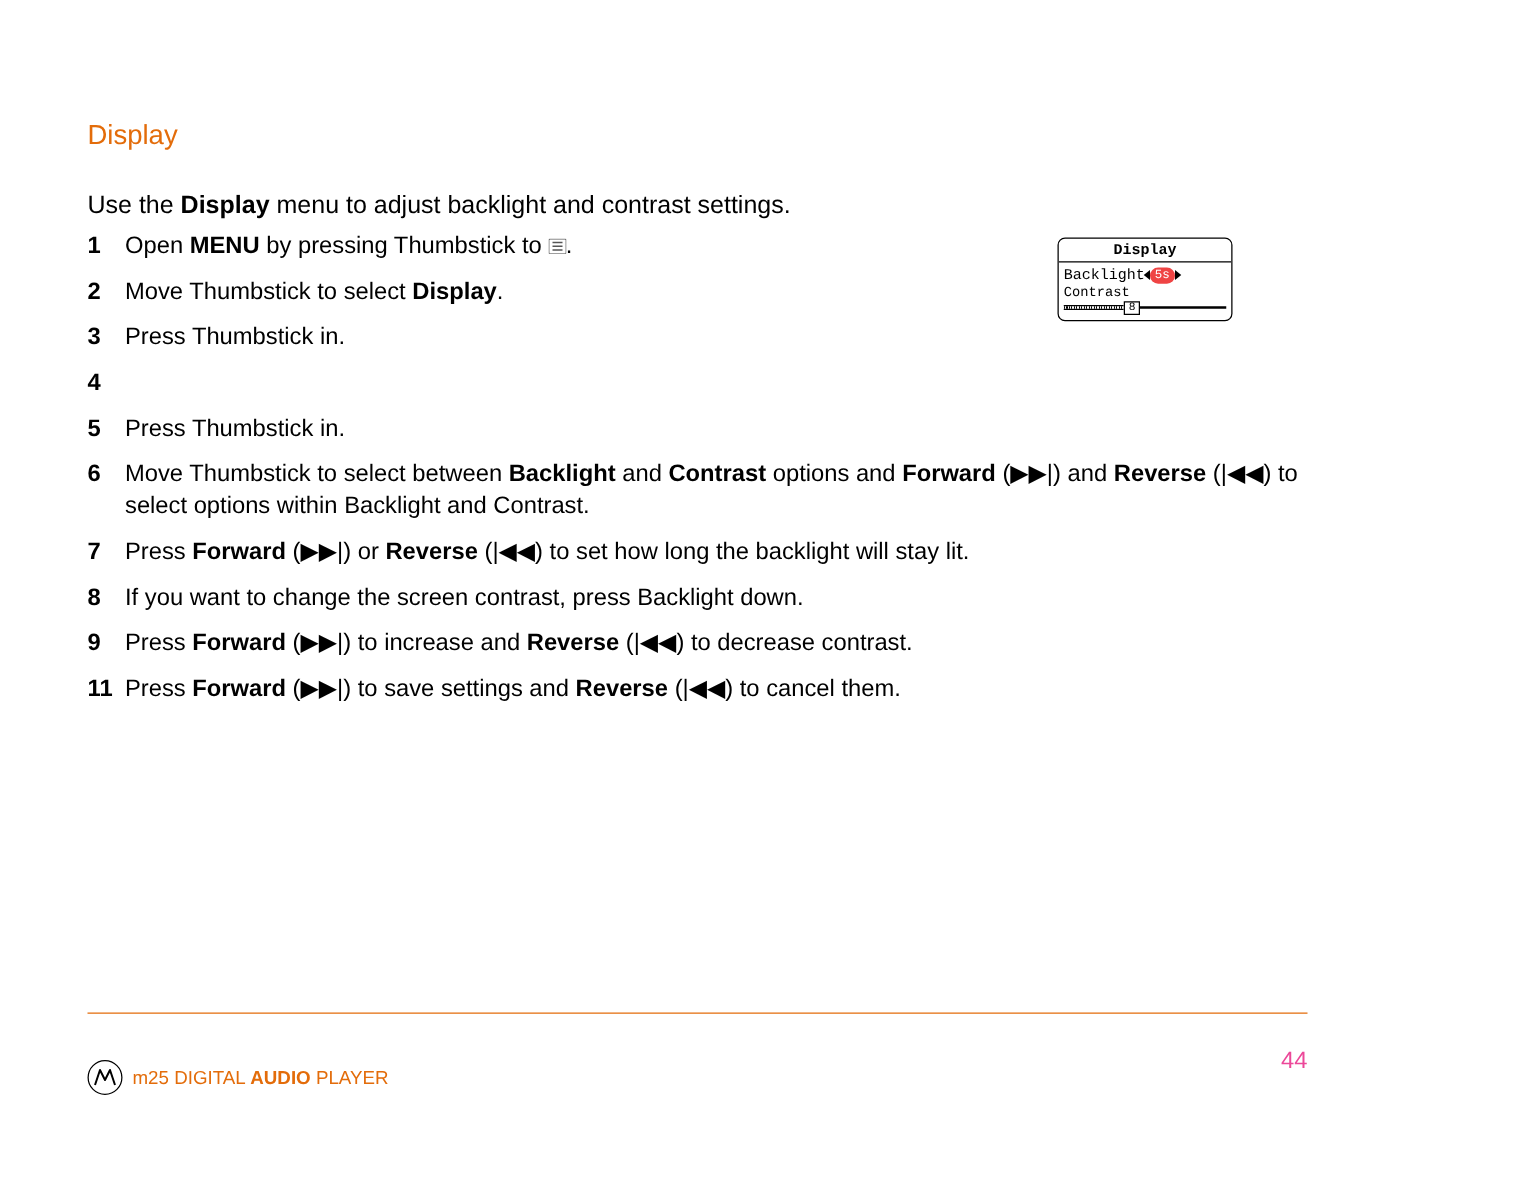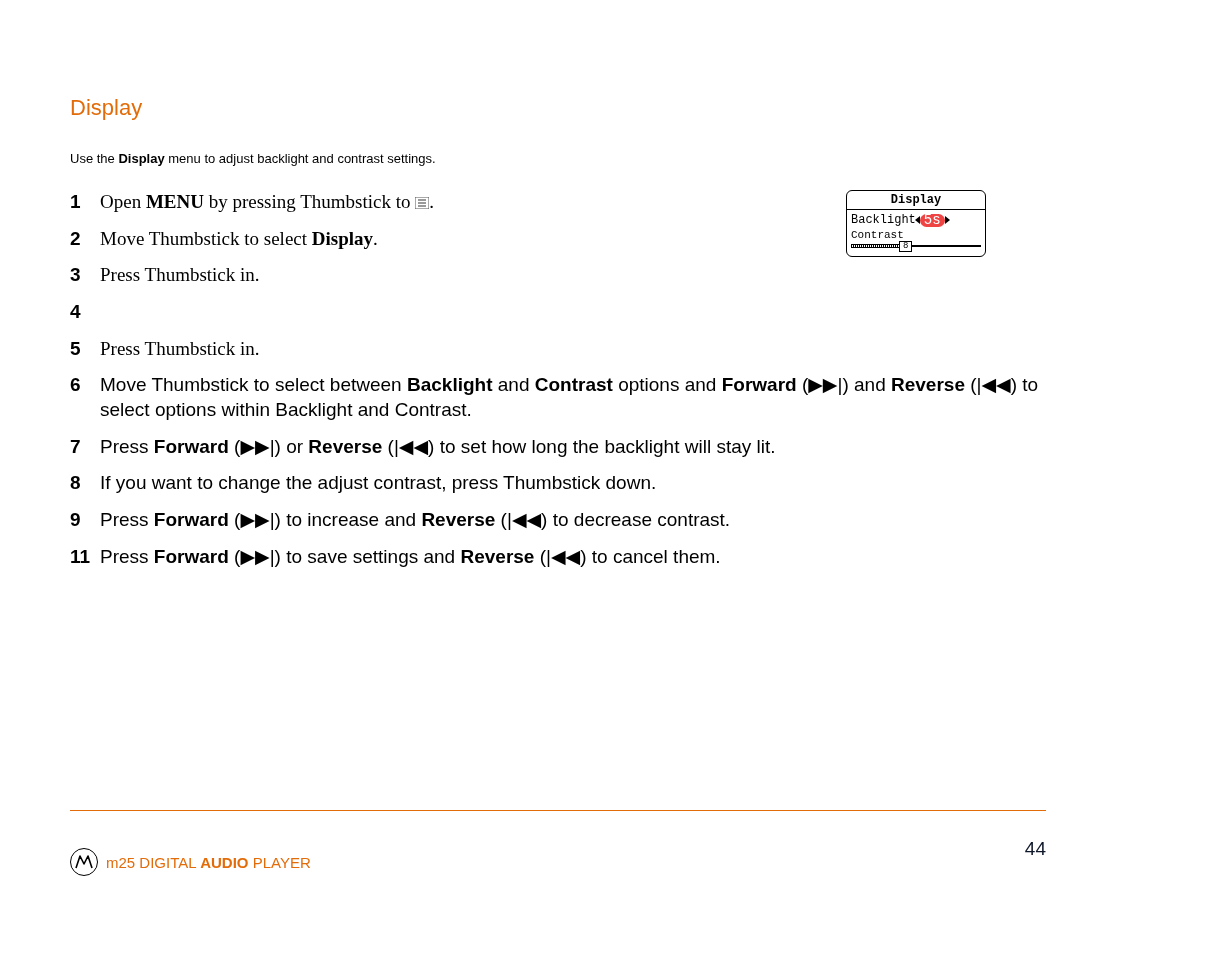--- a/index.html
+++ b/index.html
@@ -18,22 +18,22 @@
     height: 954px;
     padding: 95px 70px 0 70px;
   }
   .section-title {
     color: #e36c0a;
     font-size: 22px;
     font-weight: normal;
     margin: 0 0 30px 0;
   }
   .intro {
-    font-size: 13px;
-    margin: 0 0 22px 0;
+    font-size: 20px;
+    margin: 0 0 8px 0;
     line-height: 1.3;
   }
   .intro .bold { font-weight: bold; }
   ol.steps {
     list-style: none;
     margin: 0;
     padding: 0;
     max-width: 1090px;
   }
   ol.steps > li {
@@ -45,21 +45,21 @@
   }
   ol.steps > li .num {
     font-weight: bold;
     width: 30px;
     flex-shrink: 0;
   }
   ol.steps > li .txt {
     flex: 1;
   }
   .step-wide .txt { max-width: 1060px; }
-  .step-narrow .txt { max-width: 800px; font-family: Liberation Serif, serif; }
+  .step-narrow .txt { max-width: 800px; }
   .txt .b { font-weight: bold; }
   .menu-icon {
     display: inline-block;
     width: 14px;
     height: 12px;
     vertical-align: -1px;
   }
   .menu-icon svg { display: block; }
   .mini-display {
     position: absolute;
@@ -88,21 +88,21 @@
     gap: 4px;
     margin-bottom: 2px;
   }
   .pill {
     display: inline-flex;
     align-items: center;
     background: #ef4444;
     color: #fff;
     border-radius: 8px;
     padding: 0 4px;
-    font-size: 14px;
+    font-size: 10px;
     height: 13px;
     position: relative;
   }
   .pill::before, .pill::after {
     content: "";
     position: absolute;
     top: 50%;
     width: 0; height: 0;
     border-top: 4px solid transparent;
     border-bottom: 4px solid transparent;
@@ -164,21 +164,21 @@
     border: 1.5px solid #000;
     border-radius: 50%;
     display: flex;
     align-items: center;
     justify-content: center;
   }
   .logo-circle svg { display: block; }
   .brand .orange { color: #e36c0a; }
   .brand .bold { font-weight: bold; }
   .page-num {
-    color: #0f172a;
+    color: #ec4899;
     font-size: 19px;
   }
 </style>
 </head>
 <body>
 
 <div class="page">
 
   <h2 class="section-title">Display</h2>
 
@@ -214,21 +214,21 @@
       <li class="step-wide">
         <span class="num">6</span>
         <span class="txt">Move Thumbstick to select between <span class="b">Backlight</span> and <span class="b">Contrast</span> options and <span class="b">Forward</span> (▶▶|) and <span class="b">Reverse</span> (|◀◀) to select options within Backlight and Contrast.</span>
       </li>
       <li class="step-wide">
         <span class="num">7</span>
         <span class="txt">Press <span class="b">Forward</span> (▶▶|) or <span class="b">Reverse</span> (|◀◀) to set how long the backlight will stay lit.</span>
       </li>
       <li class="step-wide">
         <span class="num">8</span>
-        <span class="txt">If you want to change the adjust contrast, press Thumbstick down.</span>
+        <span class="txt">If you want to change the screen contrast, press Backlight down.</span>
       </li>
       <li class="step-wide">
         <span class="num">9</span>
         <span class="txt">Press <span class="b">Forward</span> (▶▶|) to increase and <span class="b">Reverse</span> (|◀◀) to decrease contrast.</span>
       </li>
       <li class="step-wide">
         <span class="num">11</span>
         <span class="txt">Press <span class="b">Forward</span> (▶▶|) to save settings and <span class="b">Reverse</span> (|◀◀) to cancel them.</span>
       </li>
     </ol>

